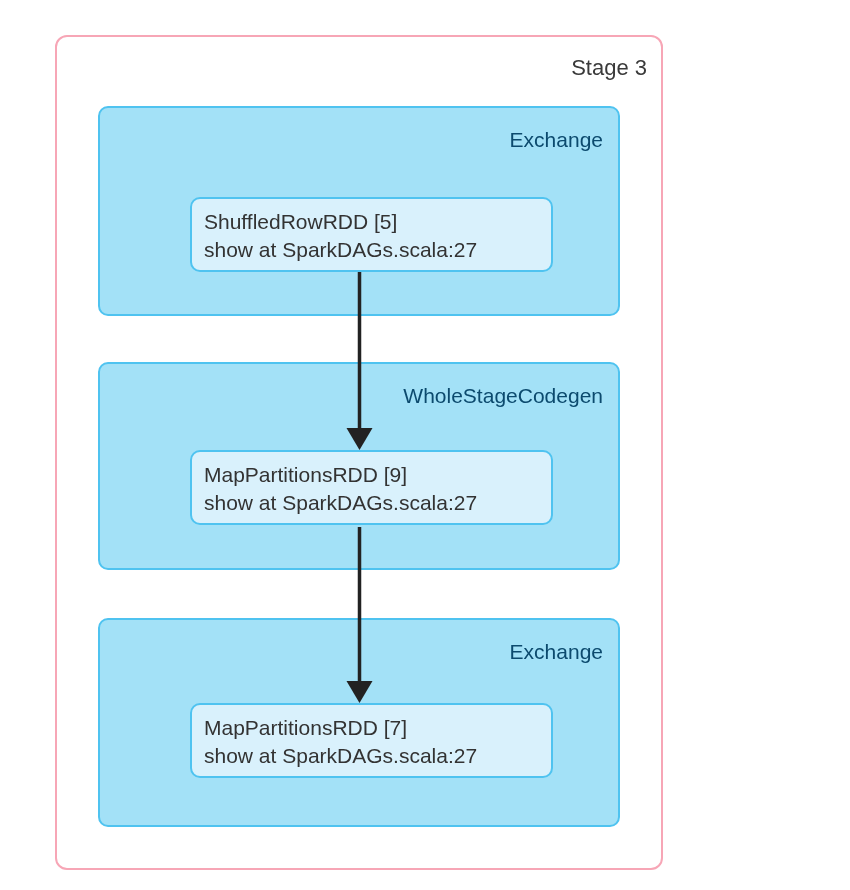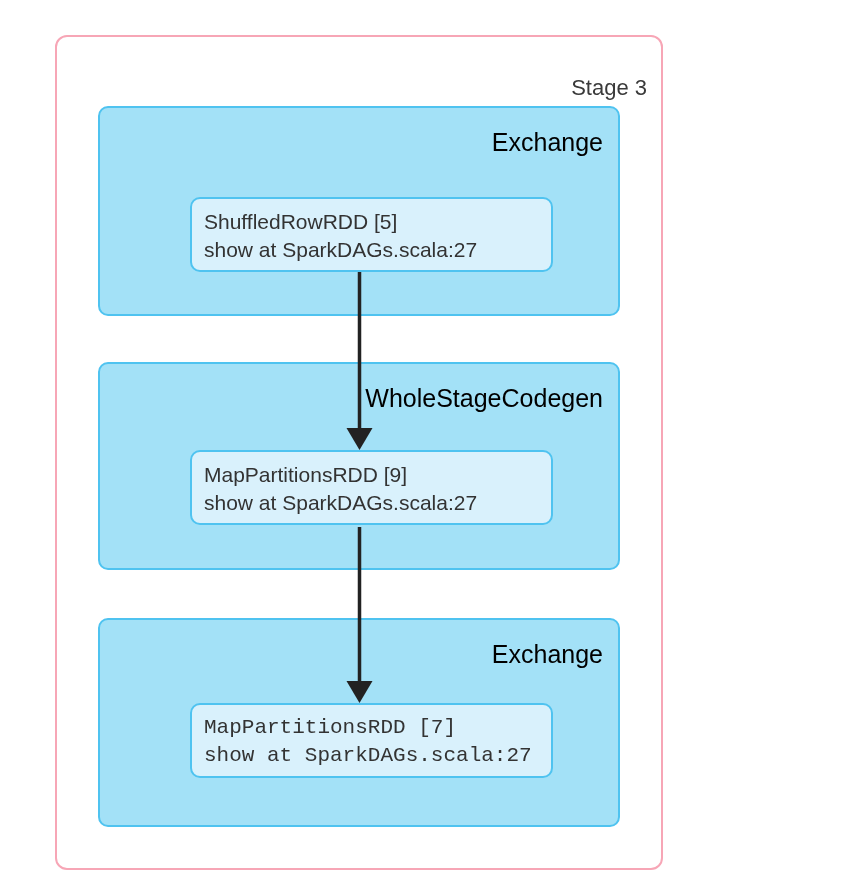--- a/index.html
+++ b/index.html
@@ -27,41 +27,40 @@
     border-radius: 12px;
     background: #ffffff;
   }
   .stage-label {
     position: absolute;
     top: 18px;
     right: 14px;
     font-size: 22px;
     color: #3a3a3a;
     white-space: nowrap;
-    margin-top: 20px;
   }
   
   .op-cluster {
     position: absolute;
     left: 98px;
     width: 522px;
     box-sizing: border-box;
     background: #A3E1F7;
     border: 2px solid #4FC3F0;
     border-radius: 10px;
   }
   .op-cluster.c0 { top: 106px; height: 210px; }
   .op-cluster.c1 { top: 362px; height: 208px; }
   .op-cluster.c2 { top: 618px; height: 209px; }
   .op-label {
     position: absolute;
     top: 20px;
     right: 15px;
-    font-size: 25px;
-    color: #000000;
+    font-size: 21px;
+    color: #0c4a6e;
     white-space: nowrap;
     text-align: right;
   }
   
   .rdd-node {
     position: absolute;
     left: 190px;
     width: 363px;
     height: 75px;
     box-sizing: border-box;
@@ -70,21 +69,21 @@
     border-radius: 10px;
     padding: 9px 12px;
     font-size: 21px;
     line-height: 28px;
     color: #333333;
     white-space: nowrap;
     overflow: hidden;
   }
   .rdd-node.n0 { top: 197px; }
   .rdd-node.n1 { top: 450px; }
-  .rdd-node.n2 { top: 703px; font-family: Liberation Mono, monospace; }
+  .rdd-node.n2 { top: 703px; }
   .rdd-line { display: block; }
   
   svg.edges {
     position: absolute;
     left: 0;
     top: 0;
     width: 850px;
     height: 890px;
     pointer-events: none;
   }

